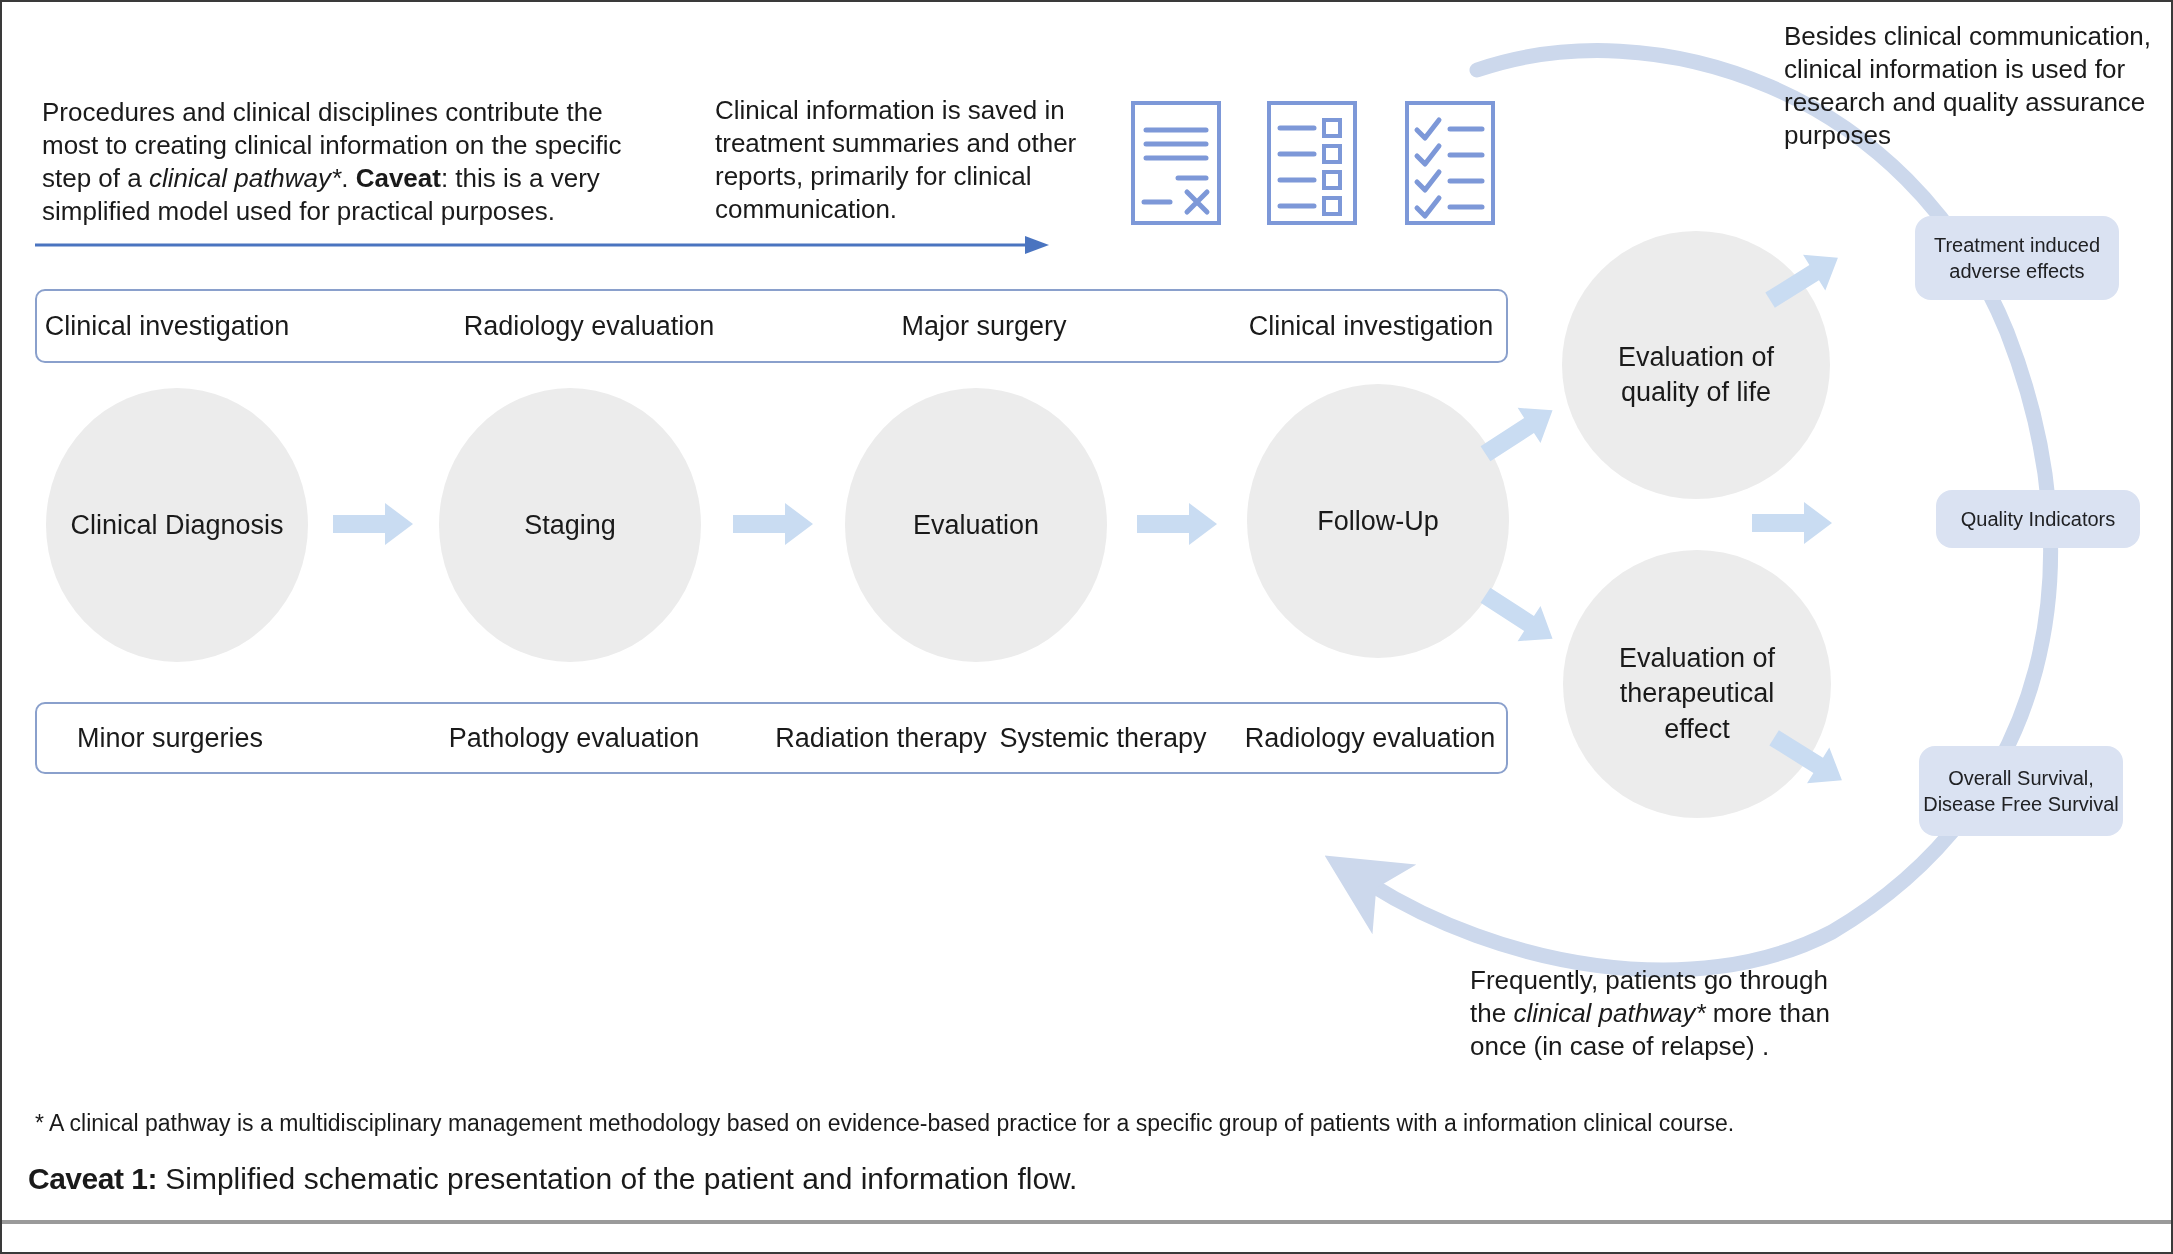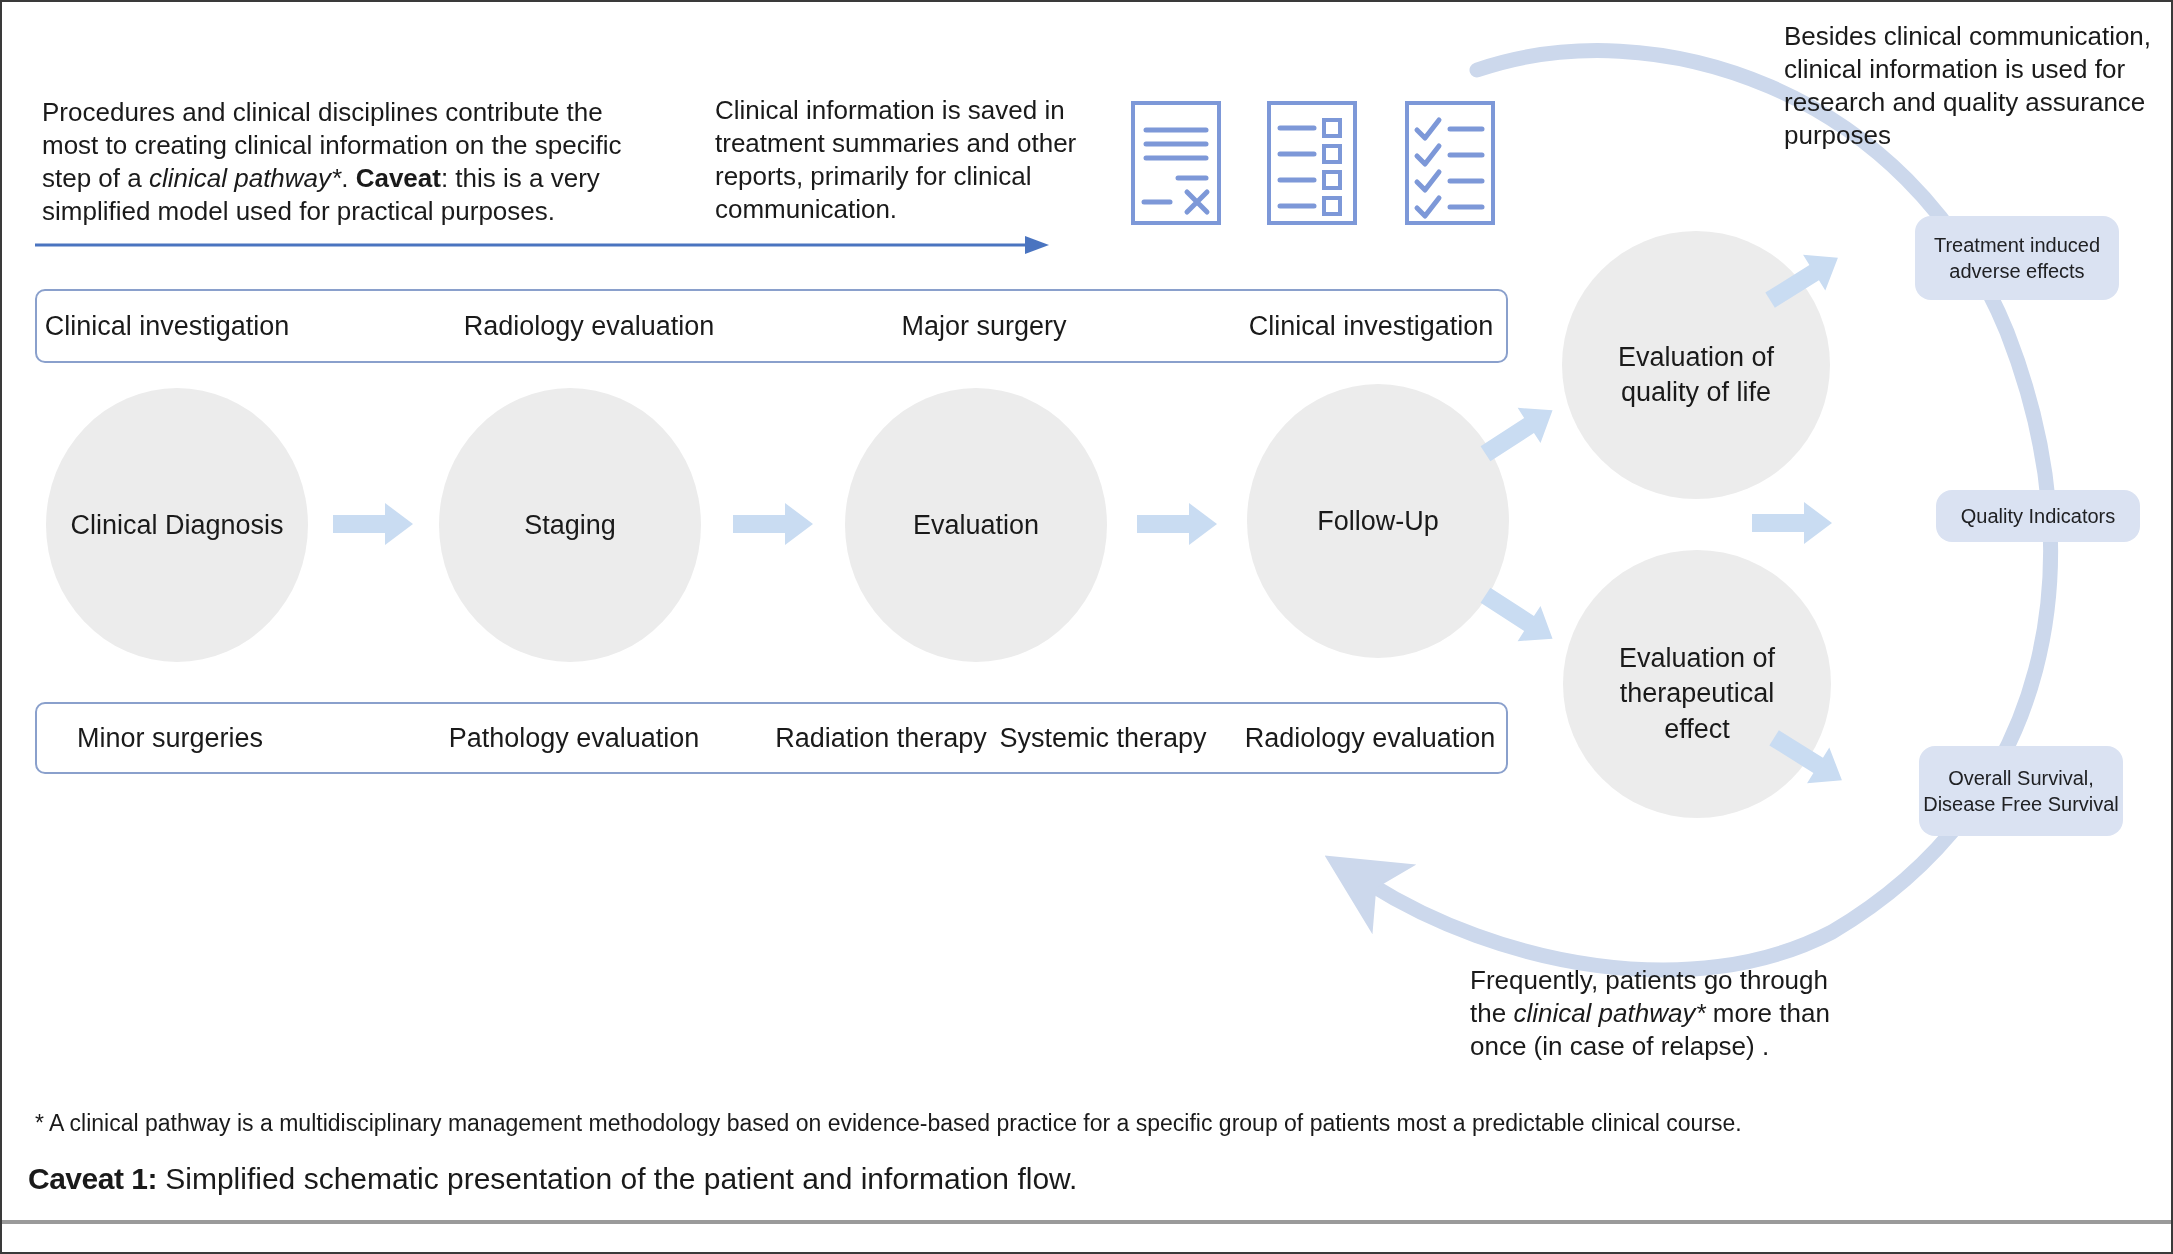--- a/index.html
+++ b/index.html
@@ -162,22 +162,22 @@
 
   <div class="row-box" style="top:700px;height:72px;">
     <span class="row-label" style="left:133px;">Minor surgeries</span>
     <span class="row-label" style="left:537px;">Pathology evaluation</span>
     <span class="row-label" style="left:844px;">Radiation therapy</span>
     <span class="row-label" style="left:1066px;">Systemic therapy</span>
     <span class="row-label" style="left:1333px;">Radiology evaluation</span>
   </div>
 
   <div class="outcome" style="left:1913px;top:214px;height:84px;">Treatment induced adverse effects</div>
-  <div class="outcome" style="left:1934px;top:488px;height:52px;">Quality Indicators</div>
+  <div class="outcome" style="left:1934px;top:488px;height:58px;">Quality Indicators</div>
   <div class="outcome" style="left:1917px;top:744px;height:90px;">Overall Survival, Disease Free Survival</div>
 
-  <div class="footnote">* A clinical pathway is a multidisciplinary management methodology based on evidence-based practice for a specific group of patients most a predictable clinical course.</div>
+  <div class="footnote">* A clinical pathway is a multidisciplinary management methodology based on evidence-based practice for a specific group of patients with a information clinical course.</div>
   <div class="caption">
     <b>Caveat 1:</b><span> Simplified schematic presentation of the patient and information flow.</span>
   </div>
   <div class="bottom-rule"></div>
 
 </div>
 
 </body></html>

